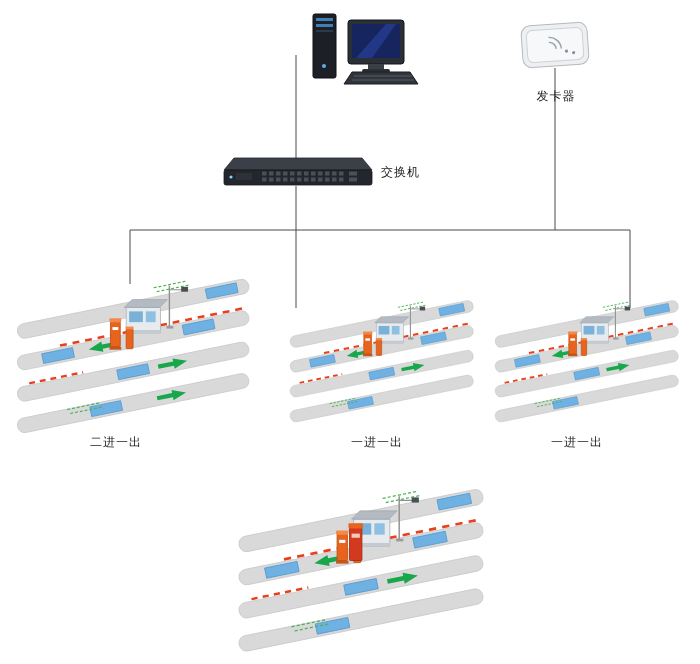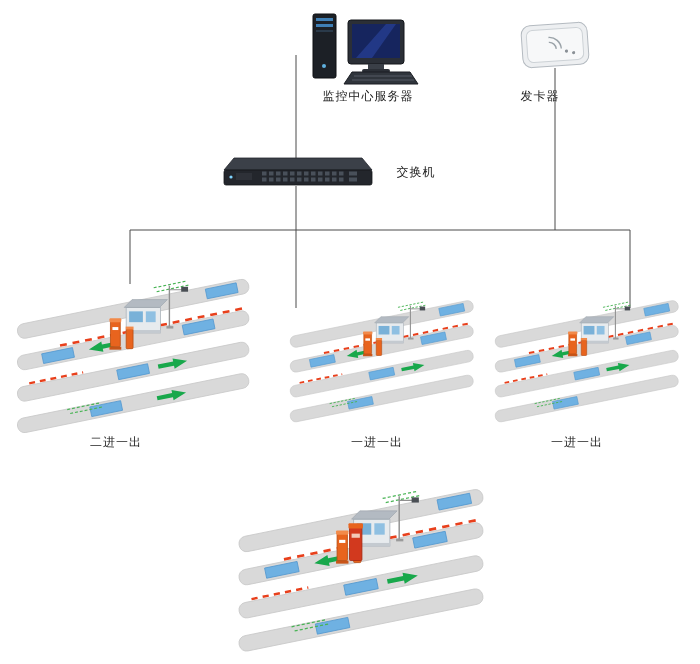--- a/index.html
+++ b/index.html
@@ -9,21 +9,21 @@
     overflow:hidden;
     font-family:"DejaVu Sans","Liberation Sans",sans-serif;
   }
   svg.overlay { position:absolute; left:0; top:0; width:700px; height:664px; }
   svg.scene { position:absolute; }
   .label {
     position:absolute; font-size:12px; color:#1a1a1a;
     text-align:center; letter-spacing:1px; line-height:14px;
     font-family:"DejaVu Sans","Liberation Sans",sans-serif;
   }
-  .label.left { text-align:center; letter-spacing:1px; }
+  .label.left { text-align:left; letter-spacing:1px; }
 </style>
 </head>
 <body>
 
 <div id="canvas">
 
   <svg class="overlay" viewBox="0 0 700 664">
     <defs>
 
       <symbol id="gate-scene" viewBox="0 0 260 170">
@@ -190,23 +190,22 @@
 
   <svg class="scene" style="left:226px; top:486px; width:276px; height:176px" viewBox="0 0 260 170">
     <use href="#gate-scene"></use>
     <g transform="translate(116,40)">
       <rect x="0" y="0" width="12" height="32" rx="1" fill="#d2391e" stroke="#a52a12" stroke-width="0.8"></rect>
       <rect x="-1" y="-4" width="14" height="5" rx="1" fill="#e8641e"></rect>
       <rect x="2" y="6" width="8" height="4" fill="#f3c9b8"></rect>
     </g>
   </svg>
 
-  <div class="label" style="left:298px; top:89px; width:140px">监控中心服务器</div>
-
-  <div class="label" style="left:480px; top:89px; width:120px">发卡器</div>
+
+  <div class="label" style="left:496px; top:89px; width:120px">发卡器</div>
 
   <div class="label left" style="left:381px; top:165px; width:70px">交换机</div>
 
   <div class="label" style="left:66px; top:435px; width:100px">二进一出</div>
 
   <div class="label" style="left:327px; top:435px; width:100px">一进一出</div>
 
   <div class="label" style="left:527px; top:435px; width:100px">一进一出</div>
 
 </div>

